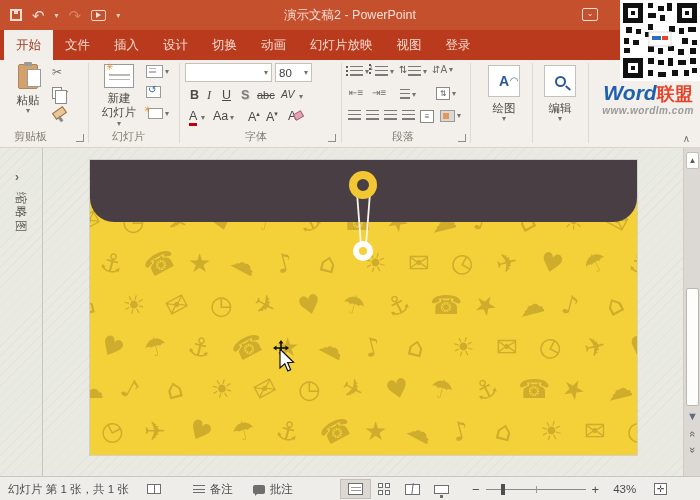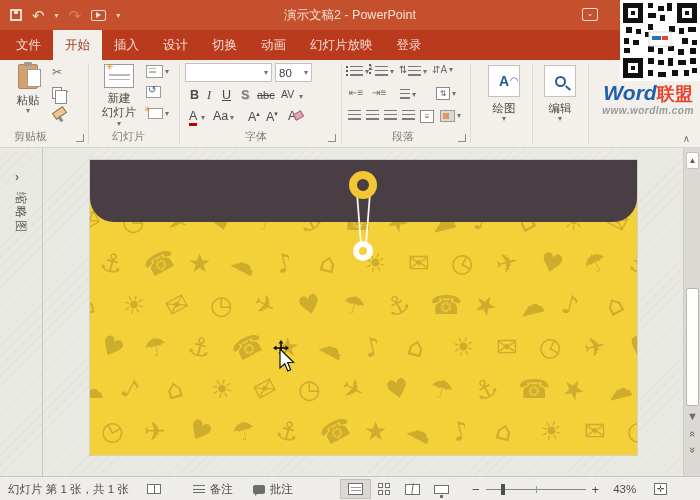--- a/index.html
+++ b/index.html
@@ -53,21 +53,21 @@
   .ic-reset { width:15px; height:12px; background:#fff; border:1px solid #9a9a98; position:relative; }
   .ic-reset::after { content:"↺"; position:absolute; left:1px; top:-3px; font-size:10px; color:#3b679c; }
   .ic-section { width:15px; height:11px; border:1px solid #9a9a98; background:#fff; position:relative; }
   .ic-section::before { content:"✳"; position:absolute; left:-5px; top:-4px; font-size:8px; color:#e08c28; }
 
   .combo { position:absolute; height:19px; background:#fff; border:1px solid #c6c2bb; display:flex; align-items:center; justify-content:space-between; padding:0 3px; font-size:11.5px; color:#3f3f3f; }
   .fbtn { font-size:12.5px; color:#4a4a4a; cursor:default; line-height:1; }
   .b { font-weight:bold; } .i { font-style:italic; font-family:"Liberation Serif","DejaVu Serif",serif; } .u { text-decoration:underline; }
   .sh { font-weight:bold; color:#7c7c7c; text-shadow:1px 1px 0 #c9c9c9; }
   .st { text-decoration:line-through; font-size:11px; }
-  .av { font-size:10.5px; letter-spacing:0; }
+  .av { font-size:10.5px; letter-spacing:0;font-style:italic; }
   .fontcolor { border-bottom:3px solid #c00000; padding-bottom:0; }
   .grow::after { content:"▴"; font-size:7px; vertical-align:super; }
   .shrink::after { content:"▾"; font-size:7px; vertical-align:super; }
   .clearf { color:#4a4a4a; position:relative; }
   .clearf::after { content:""; position:absolute; right:-7px; top:2px; width:7px; height:5px; background:#e7a0b4; border:1px solid #9a6a78; transform:rotate(-30deg); }
 
   .ln { width:13px; height:11px; background:repeating-linear-gradient(to bottom,#7b7b7b 0 1.2px,transparent 1.2px 4.2px); }
   .ln.short { width:10px; }
   .ln.dots { position:relative; }
   .ln.dots::before { content:""; position:absolute; left:-4px; top:0; width:2px; height:11px; background:repeating-linear-gradient(to bottom,#5a5a5a 0 2px,transparent 2px 4.2px); }
@@ -154,40 +154,43 @@
       <span class="mini-dd">▾</span>
       <span class="g dim">↷</span>
       <span class="ic-show"></span>
       <span class="mini-dd">▾</span>
     </div>
     <div class="title">演示文稿2 - PowerPoint</div>
     <div class="ic-ribbonopts">⌄</div>
   </div>
 
   <div class="tabbar">
-    <div class="tab">
-        <span>文件</span>
-      </div>
     <div class="tab active">
         <span>开始</span>
       </div>
     <div class="tab">
+        <span>文件</span>
+      </div>
+    <div class="tab">
         <span>插入</span>
       </div>
     <div class="tab">
         <span>设计</span>
       </div>
     <div class="tab">
         <span>切换</span>
       </div>
     <div class="tab">
         <span>动画</span>
       </div>
     <div class="tab">
         <span>幻灯片放映</span>
+      </div>
+    <div class="tab">
+        <span>视图</span>
       </div>
     <div class="tab">
         <span>登录</span>
       </div>
   </div>
 
   <div class="ribbon">
 
     <div class="bigbtn" style="left:8px;top:4px;width:40px;">
       <span class="ic-clipboard"></span>

